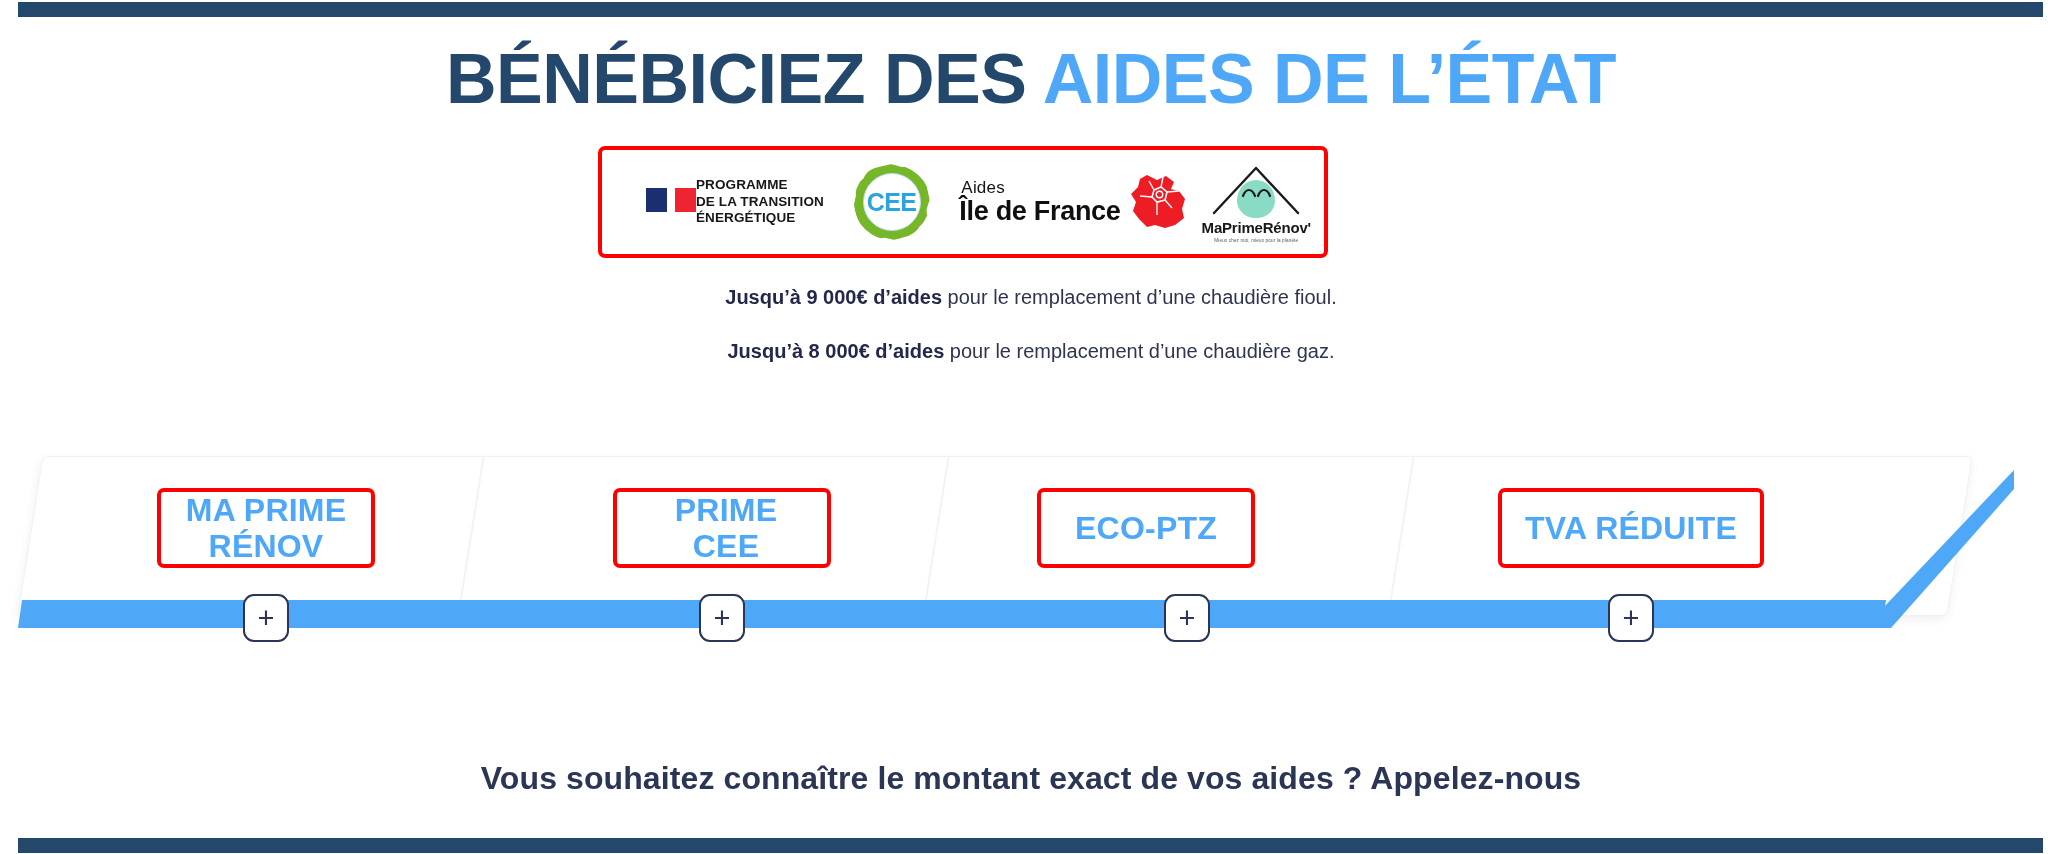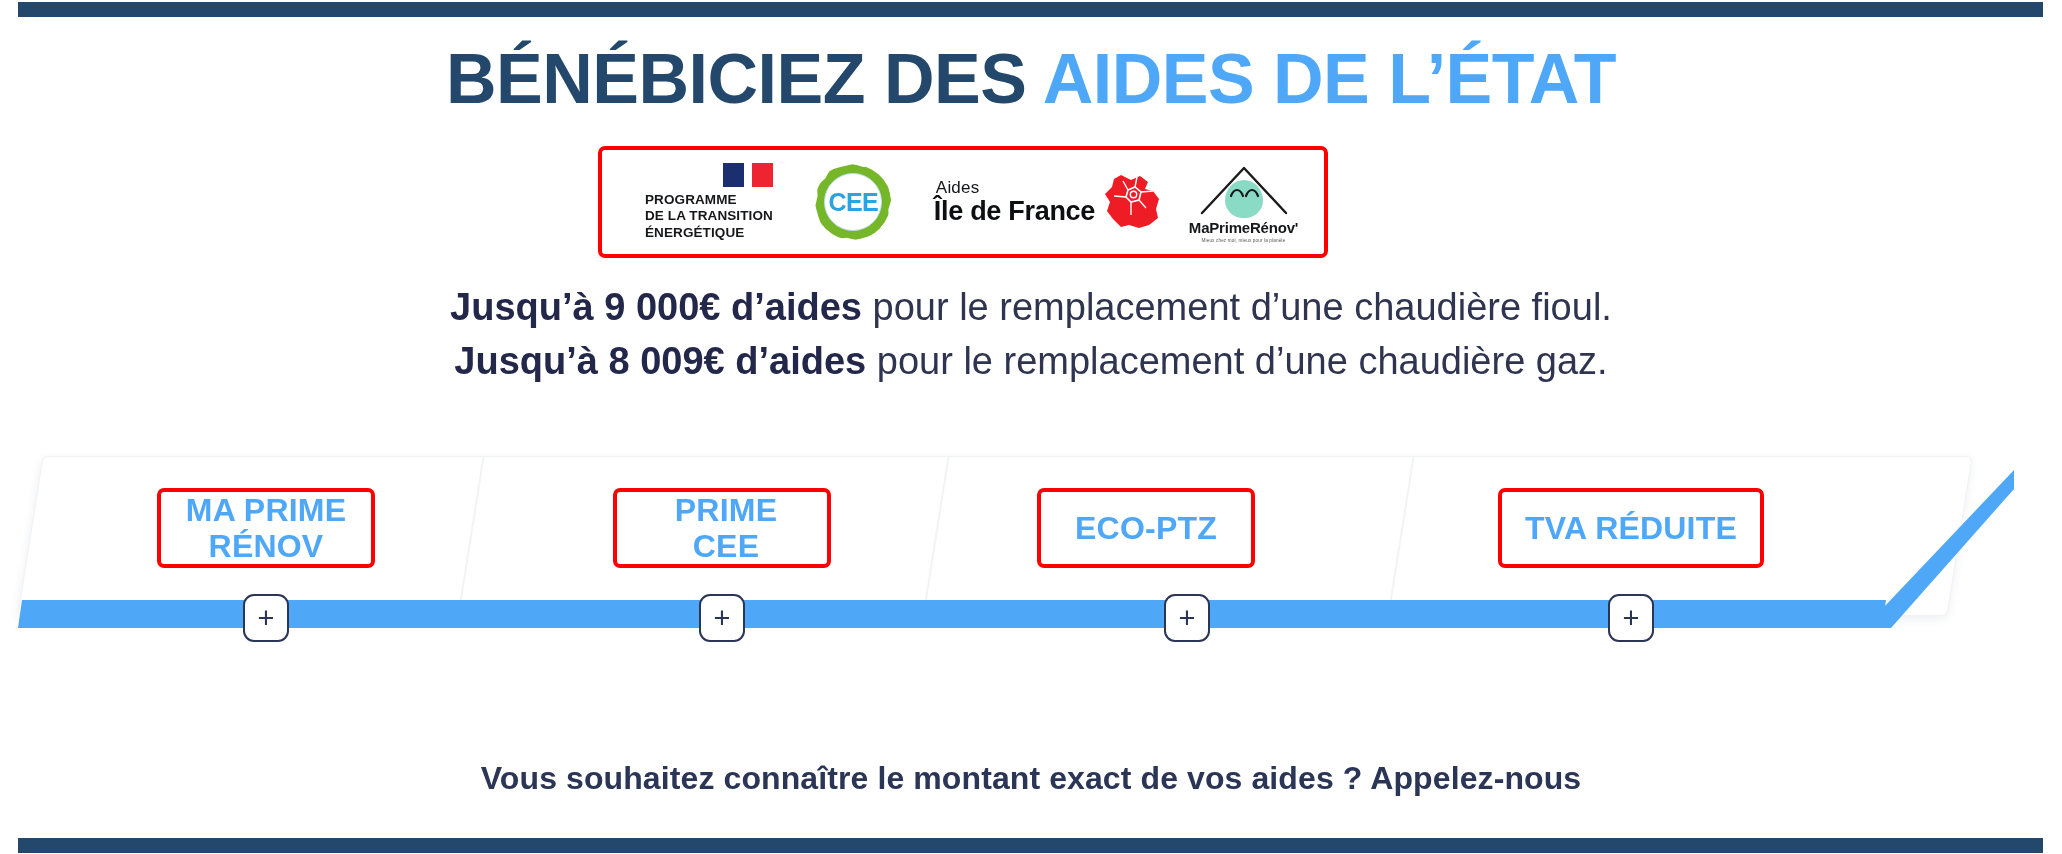--- a/index.html
+++ b/index.html
@@ -62,21 +62,21 @@
   }
   .logo-cell {
     flex: 1 1 0;
     height: 100%;
     display: flex;
     align-items: center;
     justify-content: center;
   }
 
   
-  .pte { display: flex; flex-direction: column; align-items: flex-end; margin-left: 43px; }
+  .pte { display: flex; flex-direction: row; align-items: center; margin-left: 43px; }
   .pte-flag { display: flex; margin-bottom: 5px; margin-left: 1px; }
   .pte-flag i { display: block; width: 21px; height: 24px; }
   .pte-flag i.b { background: #1B2E70; }
   .pte-flag i.w { background: #ffffff; width: 8px; }
   .pte-flag i.r { background: #EE2430; }
   .pte-txt {
     font-size: 13.5px;
     font-weight: bold;
     line-height: 1.22;
     color: #16171A;
@@ -139,21 +139,21 @@
   .idf-big {
     font-size: 27px; font-weight: bold; color: #0E0F12;
     line-height: 1.05; letter-spacing: -0.3px; white-space: nowrap;
   }
 
   
   .subline {
     position: absolute;
     left: 0; width: 2062px;
     text-align: center;
-    font-size: 38px;
+    font-size: 20px;
     color: #2F3550;
     white-space: nowrap;
   }
   .subline b { font-weight: bold; color: #23284A; }
   #subline-1 { top: 286px; }
   #subline-2 { top: 340px; }
 
   
   #ribbon { position: absolute; left: 0; top: 446px; width: 2062px; height: 220px; }
 
@@ -310,21 +310,21 @@
         <div class="mpr-tag">Mieux chez moi, mieux pour la planète</div>
       </div>
     </div>
 
   </div>
 
   <p class="subline" id="subline-1">
     <b>Jusqu’à 9 000€ d’aides</b><span> pour le remplacement d’une chaudière fioul.</span>
   </p>
   <p class="subline" id="subline-2">
-    <b>Jusqu’à 8 009€ d’aides</b><span> pour le remplacement d’une chaudière gaz.</span>
+    <b>Jusqu’à 8 000€ d’aides</b><span> pour le remplacement d’une chaudière gaz.</span>
   </p>
 
   <div id="ribbon">
     <div class="ribbon-panel"></div>
 
     <div class="ribbon-divider" style="left:470px;"></div>
     <div class="ribbon-divider" style="left:935px;"></div>
     <div class="ribbon-divider" style="left:1400px;"></div>
 
     <div class="ribbon-bar"></div>

